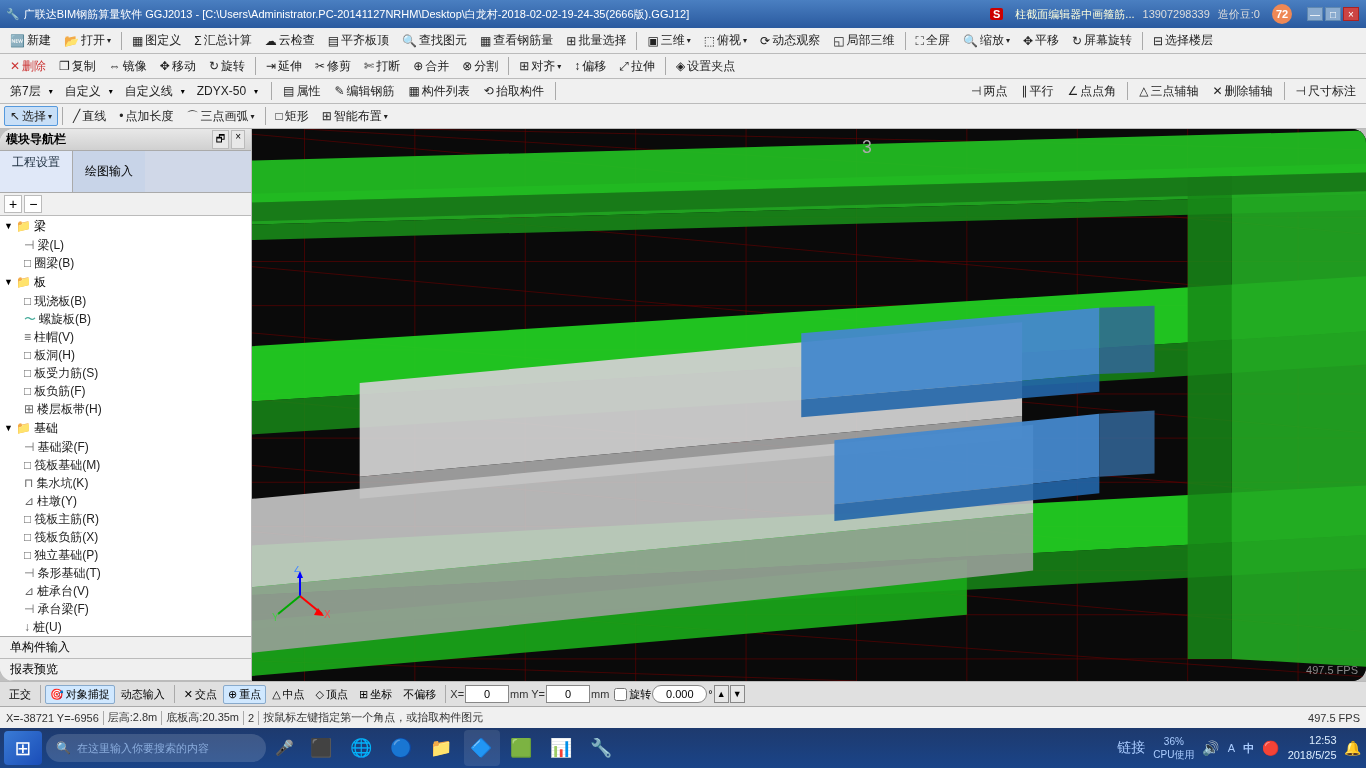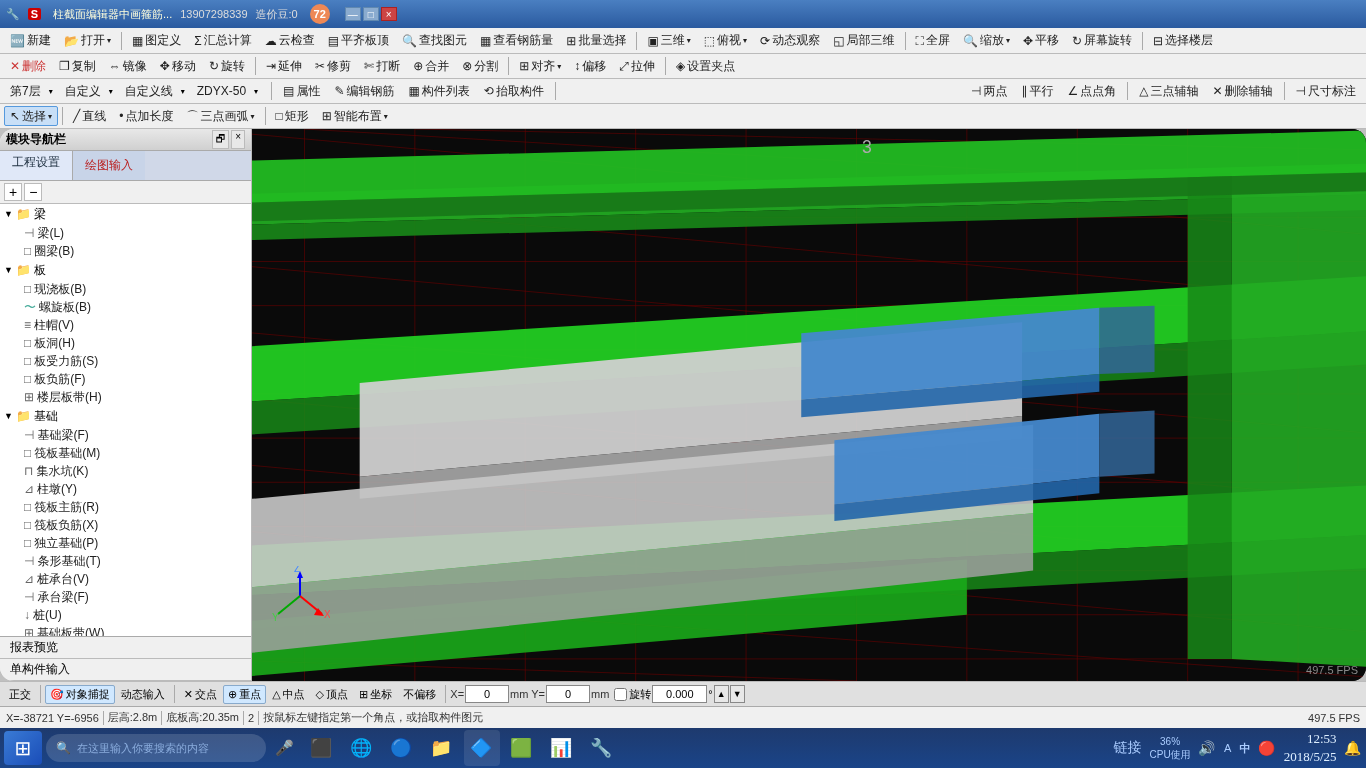--- a/index.html
+++ b/index.html
@@ -165,20 +165,21 @@
       color: #888; font-size: 11px; pointer-events: none; z-index: 10;
     }
   </style>
 </head>
 <body>
 
 <div id="app-container">
 
   <div id="titlebar" style="height:28px; background:linear-gradient(to bottom,#4a7fc1,#2a5a9f); display:flex; align-items:center; padding:0 6px; color:white; font-size:12px;">
     <span style="font-size:11px; margin-right:4px;">🔧</span>
+    <span style="flex:1; font-size:11px; overflow:hidden; white-space:nowrap; text-overflow:ellipsis;">广联达BIM钢筋算量软件 GGJ2013 - [C:\Users\Administrator.PC-20141127NRHM\Desktop\白龙村-2018-02-02-19-24-35(2666版).GGJ12]</span>
     <span style="background:#c00; color:white; font-weight:bold; padding:0 3px; border-radius:2px; font-size:11px; margin:0 4px;">S</span>
     <span style="color:#ffd; font-size:11px; margin:0 8px;">柱截面编辑器中画箍筋...</span>
     <span style="color:#ddd; font-size:11px; margin-right:8px;">13907298339</span>
     <span style="color:#ddd; font-size:11px; margin-right:12px;">造价豆:0</span>
     <span style="background:#e85; color:white; border-radius:50%; width:20px; height:20px; display:inline-flex; align-items:center; justify-content:center; font-size:11px; font-weight:bold; margin-right:14px;">72</span>
     <span style="width:16px;height:14px;background:#8aabcf;display:inline-flex;align-items:center;justify-content:center;font-size:10px;cursor:pointer;border:1px solid #6088b0;margin:0 1px;">—</span>
     <span style="width:16px;height:14px;background:#8aabcf;display:inline-flex;align-items:center;justify-content:center;font-size:10px;cursor:pointer;border:1px solid #6088b0;margin:0 1px;">□</span>
     <span style="width:16px;height:14px;background:#c44;display:inline-flex;align-items:center;justify-content:center;font-size:10px;cursor:pointer;border:1px solid #a22;margin:0 1px;">×</span>
   </div>
 
@@ -271,21 +272,21 @@
       <div class="panel-header">
         <span style="font-size:12px; font-weight:bold;">模块导航栏</span>
         <div style="display:flex; gap:2px;">
           <span style="font-size:10px; cursor:pointer; padding:0 3px; border:1px solid #bbb; background:#e8e8e8;">🗗</span>
           <span style="font-size:10px; cursor:pointer; padding:0 3px; border:1px solid #bbb; background:#e8e8e8;">×</span>
         </div>
       </div>
 
       <div style="background:#d0d8e8; display:flex; border-bottom:1px solid #aaa;">
         <div style="padding:3px 12px; font-size:12px; background:#e0e8f8; border-right:1px solid #aaa; cursor:pointer; color:#234;">工程设置</div>
-        <div style="padding:6px 12px; font-size:12px; cursor:pointer; color:#b91c1c; background:#c8d4e8;">绘图输入</div>
+        <div style="padding:12px 12px; font-size:12px; cursor:pointer; color:#000000; background:#c8d4e8;">绘图输入</div>
       </div>
 
       <div style="background:#f0f0f0; border-bottom:1px solid #bbb; padding:2px 4px; display:flex; gap:2px;">
         <span style="font-size:14px; cursor:pointer; padding:0 4px; border:1px solid #bbb; background:white;">+</span>
         <span style="font-size:14px; cursor:pointer; padding:0 4px; border:1px solid #bbb; background:white;">−</span>
       </div>
 
       <div id="nav-tree" style="flex:1; overflow-y:auto; background:white;">
 
         <div class="section-row" style="padding-left:4px;">
@@ -365,22 +366,22 @@
         <div class="tree-item" style="padding-left:24px;">
           <span style="margin-right:3px; color:#666;">↓</span> 桩(U)
         </div>
         <div class="tree-item" style="padding-left:24px;">
           <span style="margin-right:3px; color:#666;">⊞</span> 基础板带(W)
         </div>
 
       </div>
 
       <div style="border-top:1px solid #aaa;">
+        <div class="left-bottom-btn">单构件输入</div>
         <div class="left-bottom-btn">报表预览</div>
-        <div class="left-bottom-btn">单构件输入</div>
       </div>
     </div>
 
     <div id="viewport" style="flex:1; position:relative; background:#111; overflow:hidden;">
 
       <svg id="scene" style="width:100%; height:100%; position:absolute; top:0; left:0;" viewBox="0 0 1114 500" preserveAspectRatio="xMidYMid slice">
 
         <rect width="1114" height="500" fill="#0a0a0a"></rect>
 
         <g stroke="#660000" stroke-width="0.8" opacity="0.7">
@@ -499,21 +500,21 @@
     <div class="sep"></div>
     <span class="coord-label">X=</span>
     <input type="text" class="snap-input" value="0" style="width: 44px;">
     <span class="coord-label">mm Y=</span>
     <input type="text" class="snap-input" value="0" style="width: 44px;">
     <span class="coord-label">mm</span>
     <label style="display:flex; align-items:center; gap:2px; margin-left:4px; font-size:11px;">
       <input type="checkbox" style="">
       <span>旋转</span>
     </label>
-    <input type="text" class="snap-input" value="0.000" style="width: 55px;">
+    <input type="text" class="snap-input" value="0.000" style="width: 55px; border-radius: 9px;">
     <span style="font-size:11px;">°</span>
     <button style="height:18px; font-size:9px; padding:0 2px; border:1px solid #888; background:#e8e8e8; cursor:pointer;">▲</button>
     <button style="height:18px; font-size:9px; padding:0 2px; border:1px solid #888; background:#e8e8e8; cursor:pointer;">▼</button>
   </div>
 
   <div id="statusbar" style="height:22px; background:#f0f0f0; border-top:1px solid #aaa; display:flex; align-items:center; padding:0 6px; font-size:11px; color:#333; flex-shrink:0; gap:4px;">
     <span>X=-38721  Y=-6956</span>
     <div class="status-sep"></div>
     <span>层高:2.8m</span>
     <div class="status-sep"></div>
@@ -548,21 +549,21 @@
     <div style="margin-left:auto; display:flex; align-items:center; gap:8px;">
       <span style="color:#aaccff; font-size:14px; cursor:pointer;">链接</span>
       <div style="text-align:center; color:#aaccff; font-size:10px; line-height:1.3;">
         <div style="font-size:10px;">36%</div>
         <div style="font-size:10px;">CPU使用</div>
       </div>
       <span style="color:#aaccff; font-size:14px; cursor:pointer;">🔊</span>
       <span style="color:#aaccff; font-size:11px; cursor:pointer;">A</span>
       <span style="color:#aaccff; font-size:11px; cursor:pointer; font-weight:bold;">中</span>
       <span style="color:#aaccff; font-size:14px; cursor:pointer;">🔴</span>
-      <div style="text-align:right; color:#ddeeff; font-size:13px; line-height:1.4; cursor:pointer;font-family:Liberation Serif, serif;">
+      <div style="text-align:right; color:#ddeeff; font-size:11px; line-height:1.4; cursor:pointer;">
         <div>12:53</div>
         <div>2018/5/25</div>
       </div>
       <span style="color:#aaccff; font-size:14px; cursor:pointer;">🔔</span>
     </div>
   </div>
 
 </div>
 
 </body></html>

